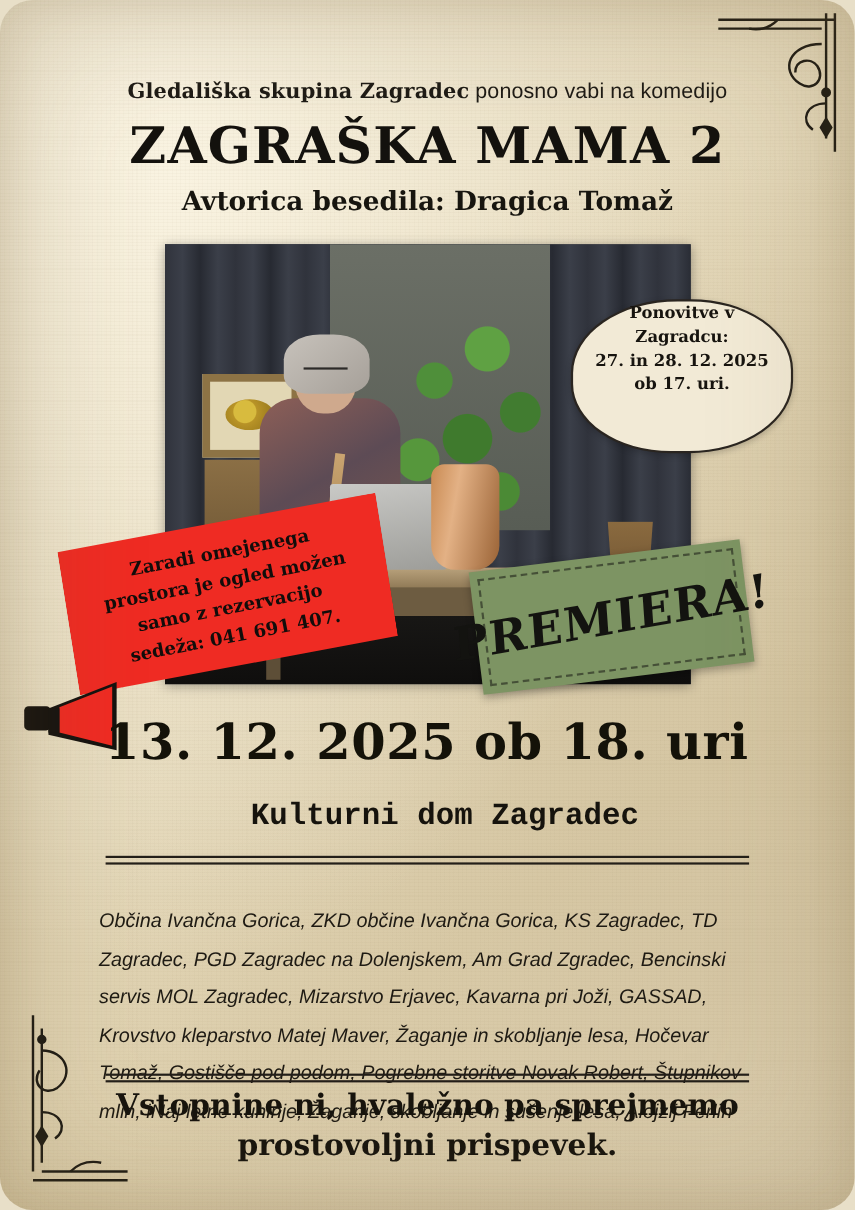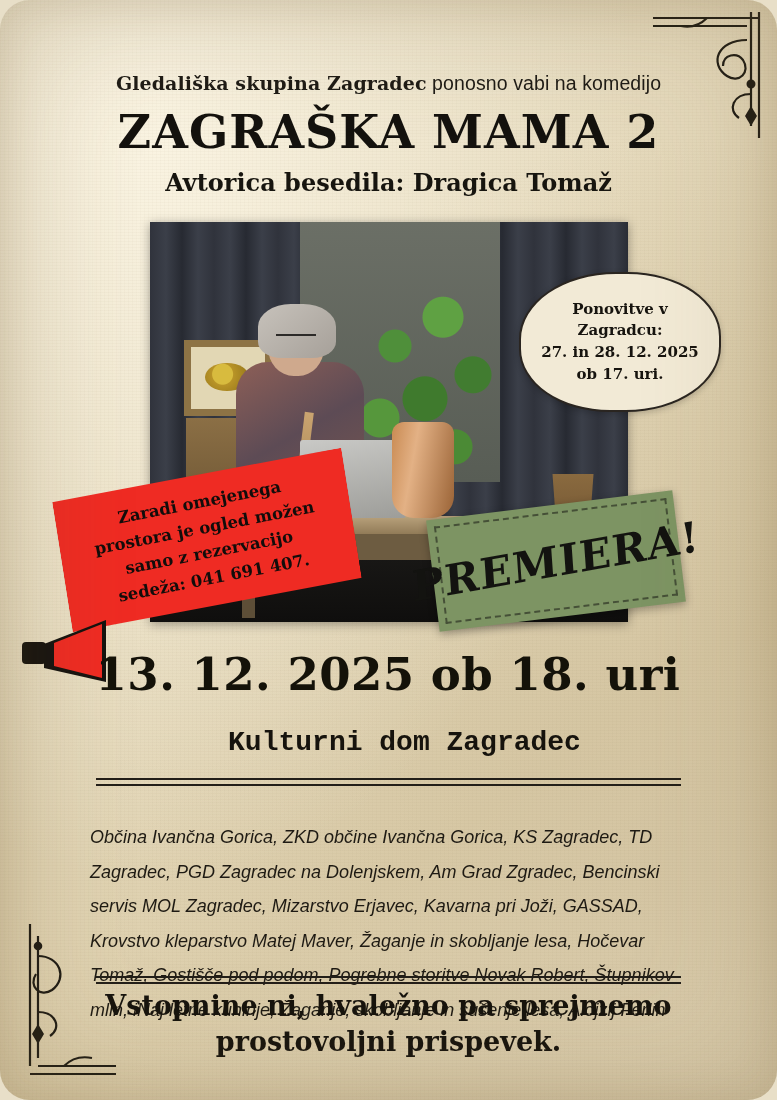--- a/index.html
+++ b/index.html
@@ -216,21 +216,20 @@
   .bubble {
     position: absolute;
     top: 272px;
     left: 519px;
     width: 198px;
     height: 136px;
     background: #f2ead6;
     border-radius: 48% 46% 47% 45%;
     border: 2px solid #2a2520;
     display: flex;
-    align-items: center;
     justify-content: center;
     text-align: center;
     box-shadow: 0 2px 6px rgba(0,0,0,0.2);
   }
   .bubble-text {
     font-family: "DejaVu Serif", serif;
     font-weight: 700;
     font-size: 15px;
     line-height: 1.45;
     color: #17140f;

